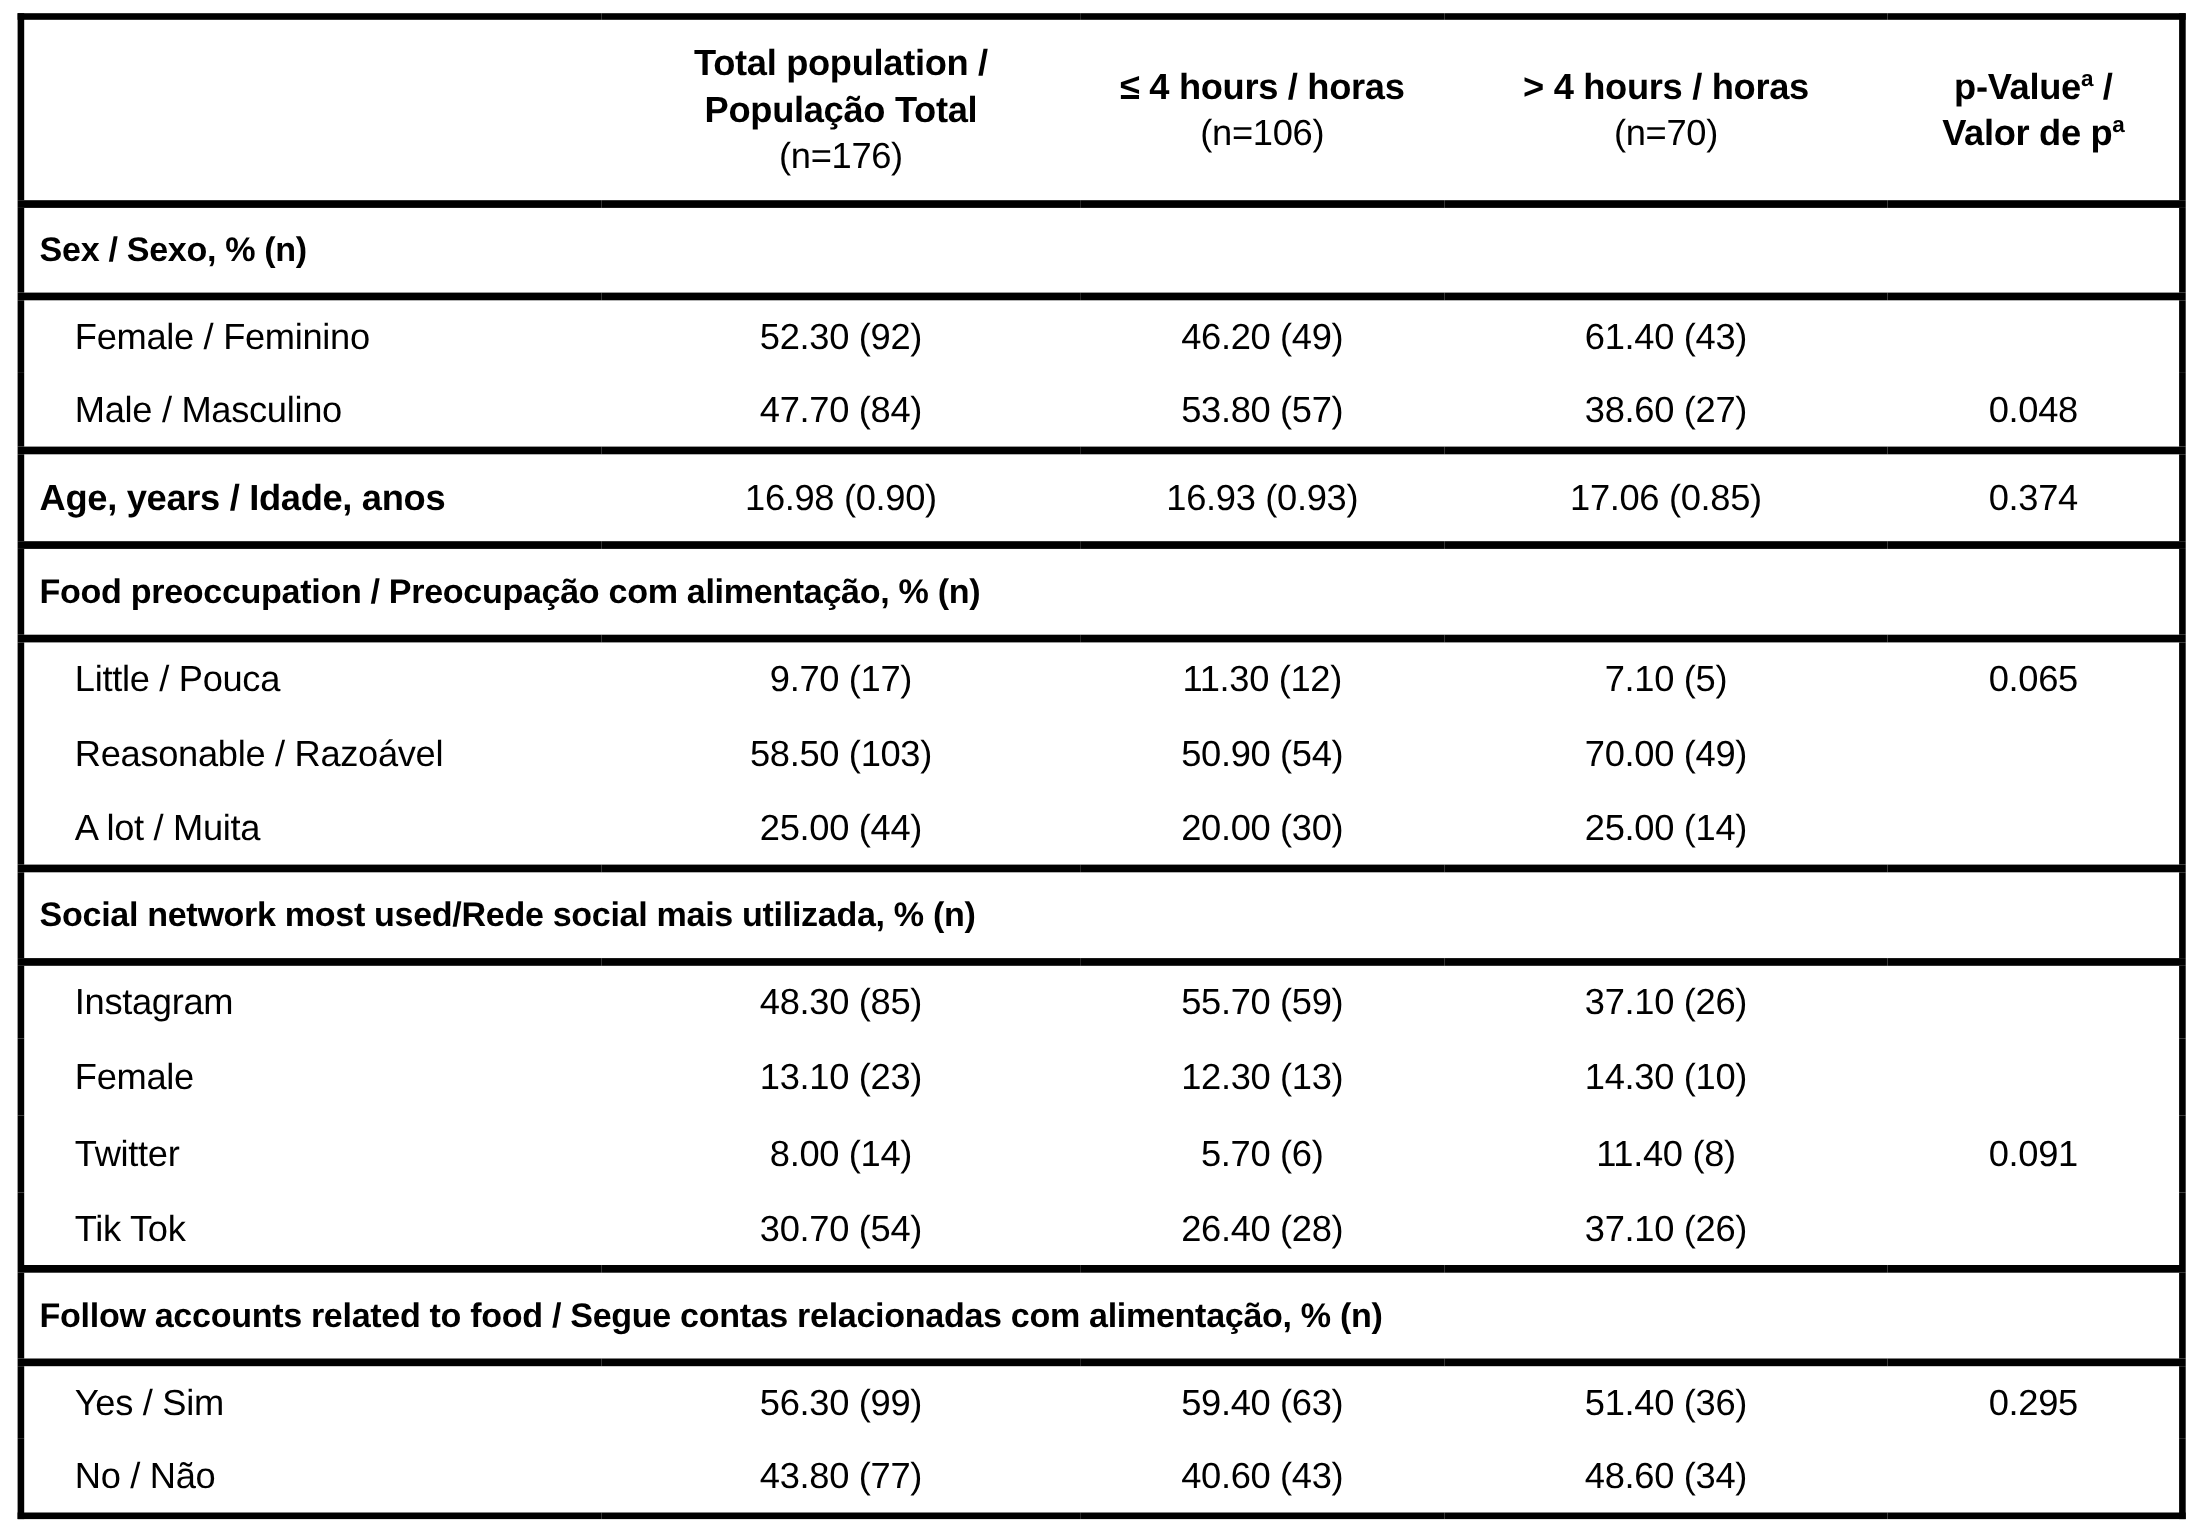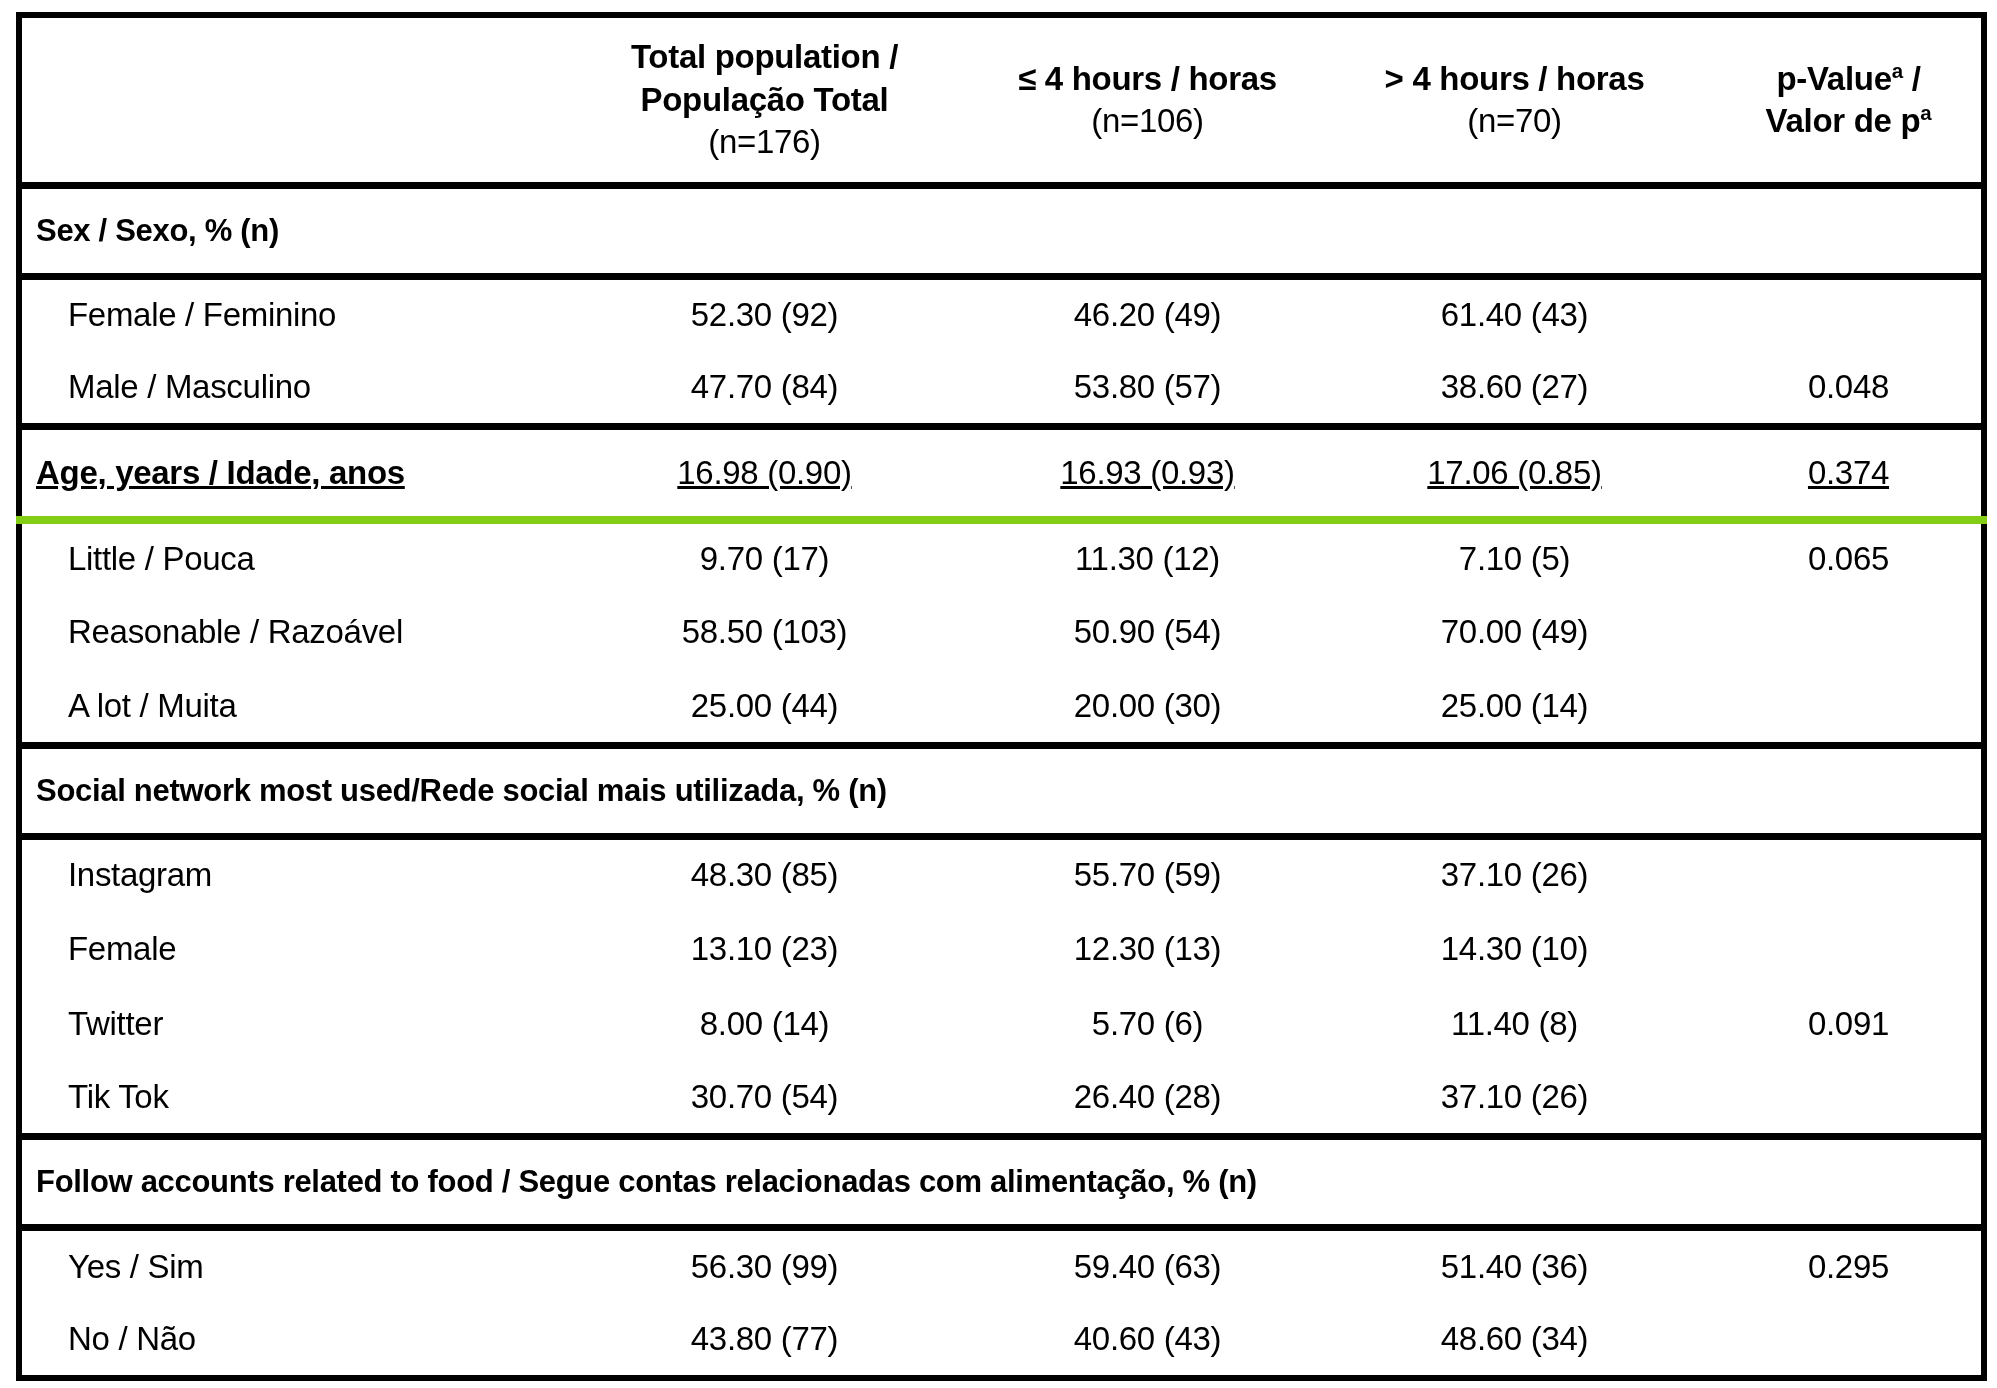--- a/index.html
+++ b/index.html
@@ -47,22 +47,21 @@
     padding-left: 14px;
   }
   tr.row-data { height: 66px; }
   tr.row-data td { font-size: 33px; }
   tr.row-data td.label { text-align: left; padding-left: 46px; }
   tr.row-data td.label.bold { font-weight: bold; padding-left: 14px; }
   tr.row-data td.val { text-align: center; }
   tr.row-data.ruled { height: 82px; }
   tr.row-data.ruled td {
     border-top: 7px solid #000000;
-    border-bottom: 8px solid #84cc16;
-    text-decoration: underline;
+    border-bottom: 4px solid #84cc16;
   }
 </style>
 </head>
 <body>
 
 <div class="page">
   <table class="demo">
     <colgroup>
       <col style="width:528px">
       <col style="width:435px">
@@ -109,20 +108,23 @@
           <td class="val">53.80 (57)</td>
           <td class="val">38.60 (27)</td>
           <td class="val">0.048</td>
         </tr>
         <tr class="row-data ruled">
           <td class="label bold">Age, years / Idade, anos</td>
           <td class="val">16.98 (0.90)</td>
           <td class="val">16.93 (0.93)</td>
           <td class="val">17.06 (0.85)</td>
           <td class="val">0.374</td>
+        </tr>
+        <tr class="row-section">
+          <td colspan="5">Food preoccupation / Preocupação com alimentação, % (n)</td>
         </tr>
         <tr class="row-data">
           <td class="label">Little / Pouca</td>
           <td class="val">9.70 (17)</td>
           <td class="val">11.30 (12)</td>
           <td class="val">7.10 (5)</td>
           <td class="val">0.065</td>
         </tr>
         <tr class="row-data">
           <td class="label">Reasonable / Razoável</td>

